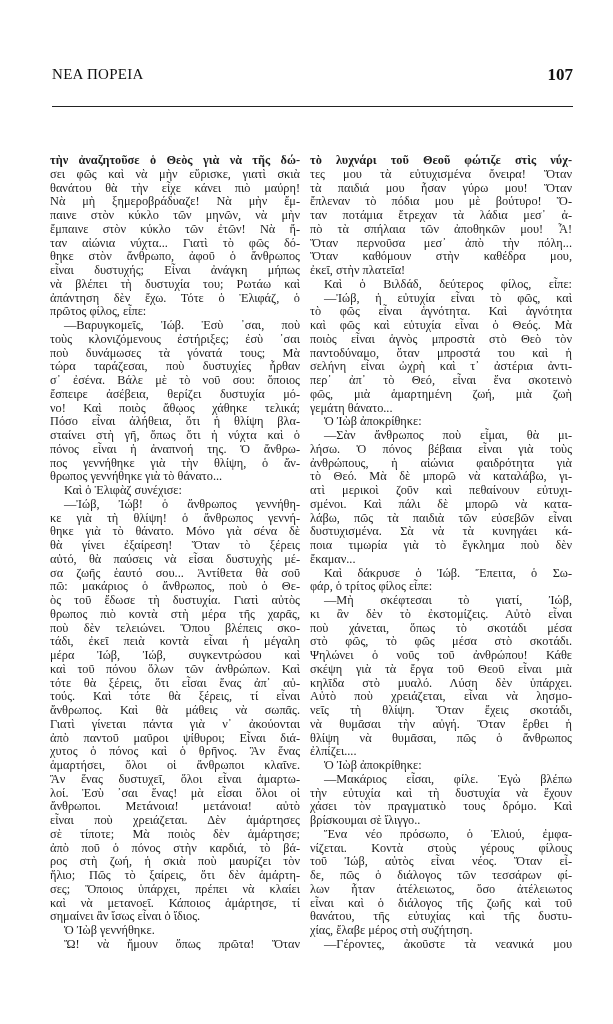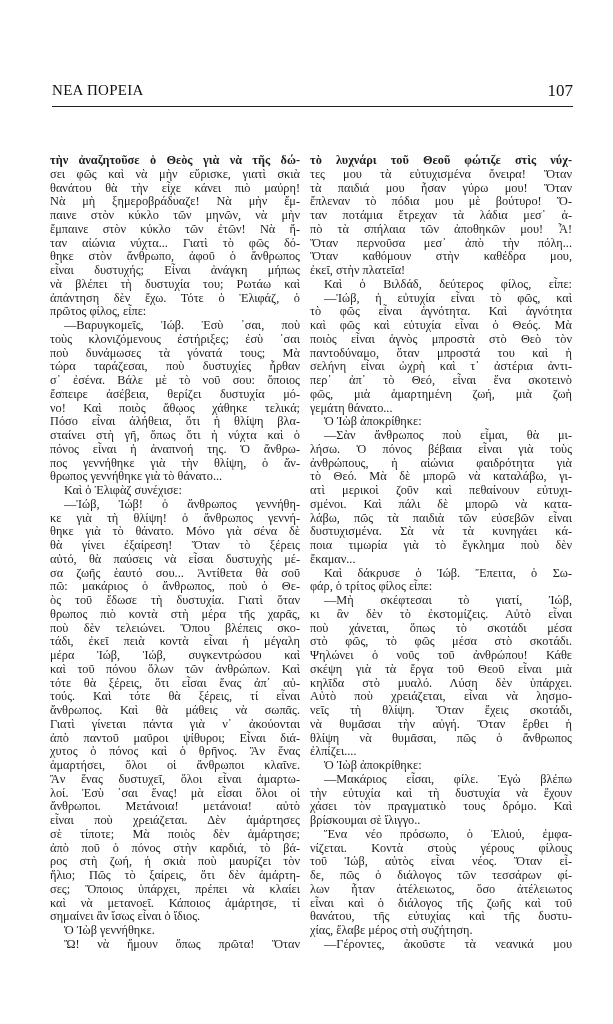--- a/index.html
+++ b/index.html
@@ -5,31 +5,31 @@
     html, body { margin: 0; padding: 0; }
     body {
       width: 613px; height: 1024px;
       background: #ffffff;
       position: relative;
       overflow: hidden;
       font-family: "DejaVu Serif", "Liberation Serif", serif;
       color: #1a1a1a;
     }
     .header {
-      position: absolute; left: 52px; top: 82px; width: 521px; height: 20px;
+      position: absolute; left: 52px; top: 66px; width: 521px; height: 20px;
     }
     .journal-title {
       position: absolute; left: 0; top: 0;
       font-family: "Liberation Serif", serif;
       font-size: 15px; letter-spacing: 0.3px; color: #111;
     }
     .page-number {
       position: absolute; right: 0; top: -1px;
       font-family: "Liberation Serif", serif;
-      font-weight: normal; font-size: 17px; color: #111;
+      font-weight: bold; font-size: 17px; color: #111;
     }
     .rule {
       position: absolute; left: 52px; top: 106px; width: 521px; height: 0;
       border-top: 1.6px solid #222;
     }
     .column {
       position: absolute; top: 133px;
       font-family: "Liberation Serif", serif;
       font-size: 12.3px;
       line-height: 13.75px;
@@ -78,21 +78,21 @@
     <span class="line">πος γεννήθηκε γιὰ τὴν θλίψη, ὁ ἄν-</span>
     <span class="line last">θρωπος γεννήθηκε γιὰ τὸ θάνατο...</span>
     <span class="line indent last">Καὶ ὁ Ἐλιφὰζ συνέχισε:</span>
     <span class="line indent">—Ἰώβ, Ἰώβ! ὁ ἄνθρωπος γεννήθη-</span>
     <span class="line">κε γιὰ τὴ θλίψη! ὁ ἄνθρωπος γεννή-</span>
     <span class="line">θηκε γιὰ τὸ θάνατο. Μόνο γιὰ σένα δὲ</span>
     <span class="line">θὰ γίνει ἐξαίρεση! Ὅταν τὸ ξέρεις</span>
     <span class="line">αὐτό, θὰ παύσεις νὰ εἶσαι δυστυχὴς μέ-</span>
     <span class="line">σα ζωῆς ἑαυτό σου... Ἀντίθετα θὰ σοῦ</span>
     <span class="line">πῶ: μακάριος ὁ ἄνθρωπος, ποὺ ὁ Θε-</span>
-    <span class="line">ὸς τοῦ ἔδωσε τὴ δυστυχία. Γιατὶ ὅταν</span>
+    <span class="line">ὸς τοῦ ἔδωσε τὴ δυστυχία. Γιατὶ αὐτὸς</span>
     <span class="line">θρωπος πιὸ κοντὰ στὴ μέρα τῆς χαρᾶς,</span>
     <span class="line">ποὺ δὲν τελειώνει. Ὅπου βλέπεις σκο-</span>
     <span class="line">τάδι, ἐκεῖ πειὰ κοντὰ εἶναι ἡ μέγαλη</span>
     <span class="line">μέρα Ἰώβ, Ἰώβ, συγκεντρώσου καὶ</span>
     <span class="line">καὶ τοῦ πόνου ὅλων τῶν ἀνθρώπων. Καὶ</span>
     <span class="line">τότε θὰ ξέρεις, ὅτι εἶσαι ἕνας ἀπ᾿ αὐ-</span>
     <span class="line">τούς. Καὶ τότε θὰ ξέρεις, τί εἶναι</span>
     <span class="line">ἄνθρωπος. Καὶ θὰ μάθεις νὰ σωπᾶς.</span>
     <span class="line">Γιατὶ γίνεται πάντα γιὰ ν᾿ ἀκούονται</span>
     <span class="line">ἀπὸ παντοῦ μαῦροι ψίθυροι; Εἶναι διά-</span>

